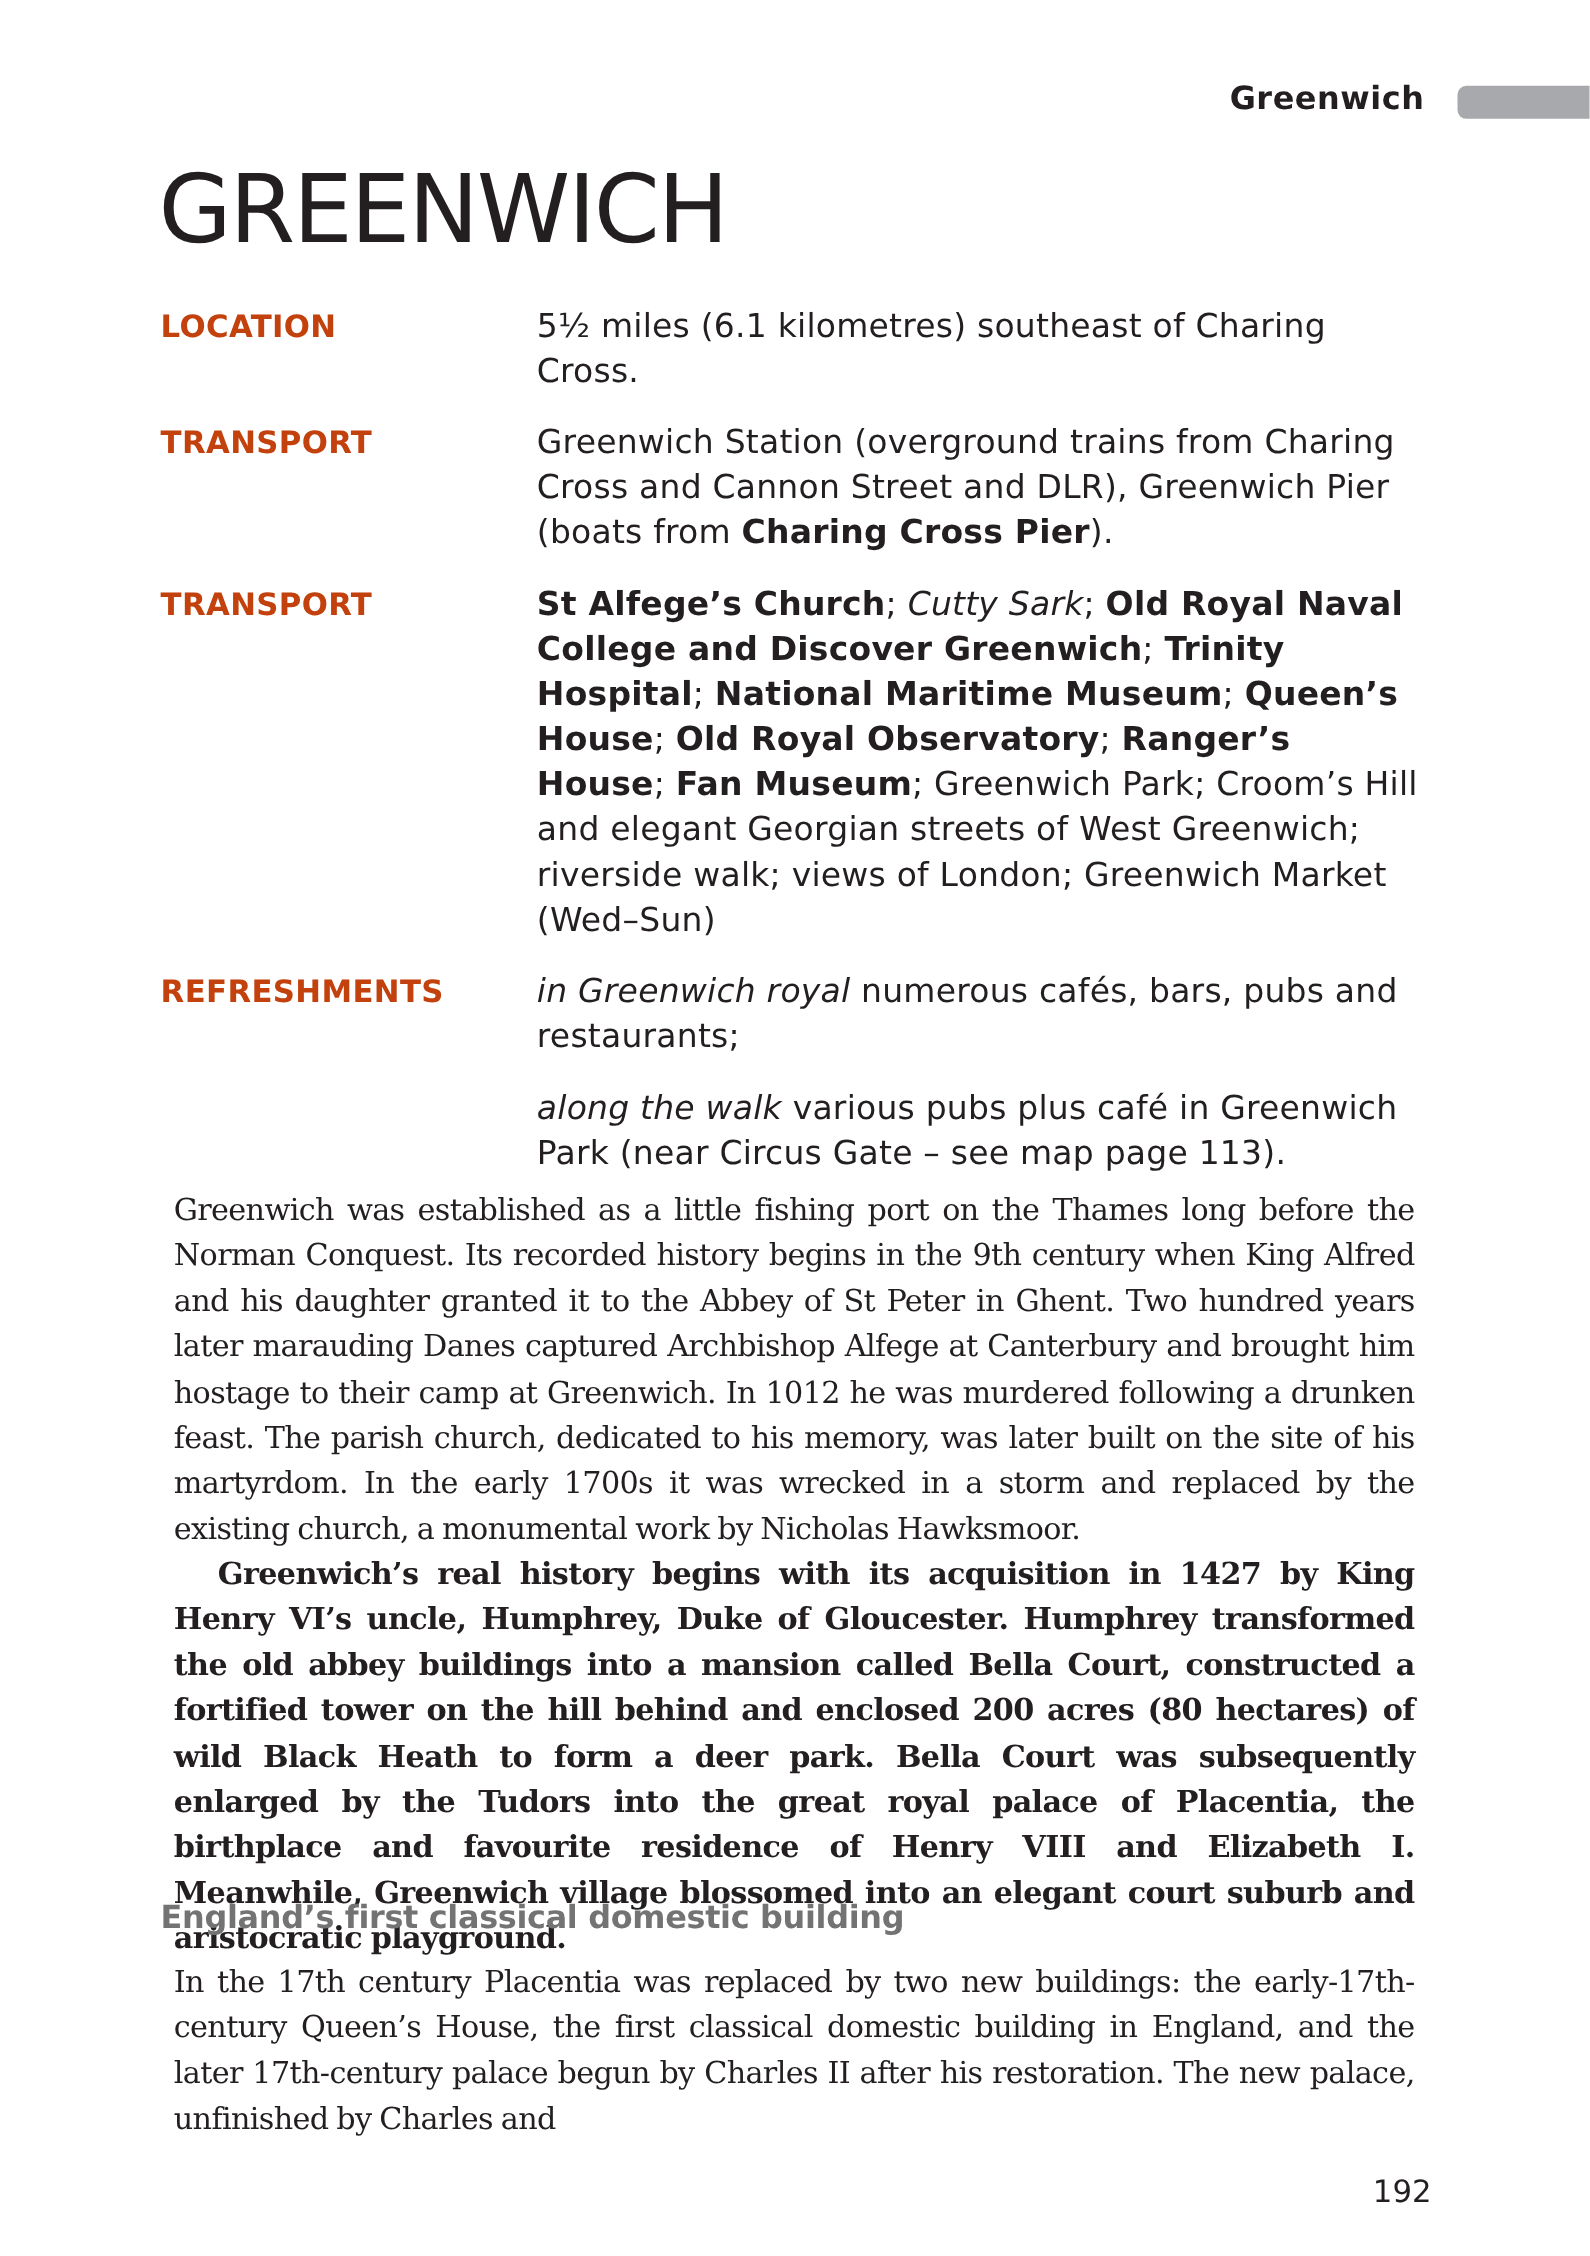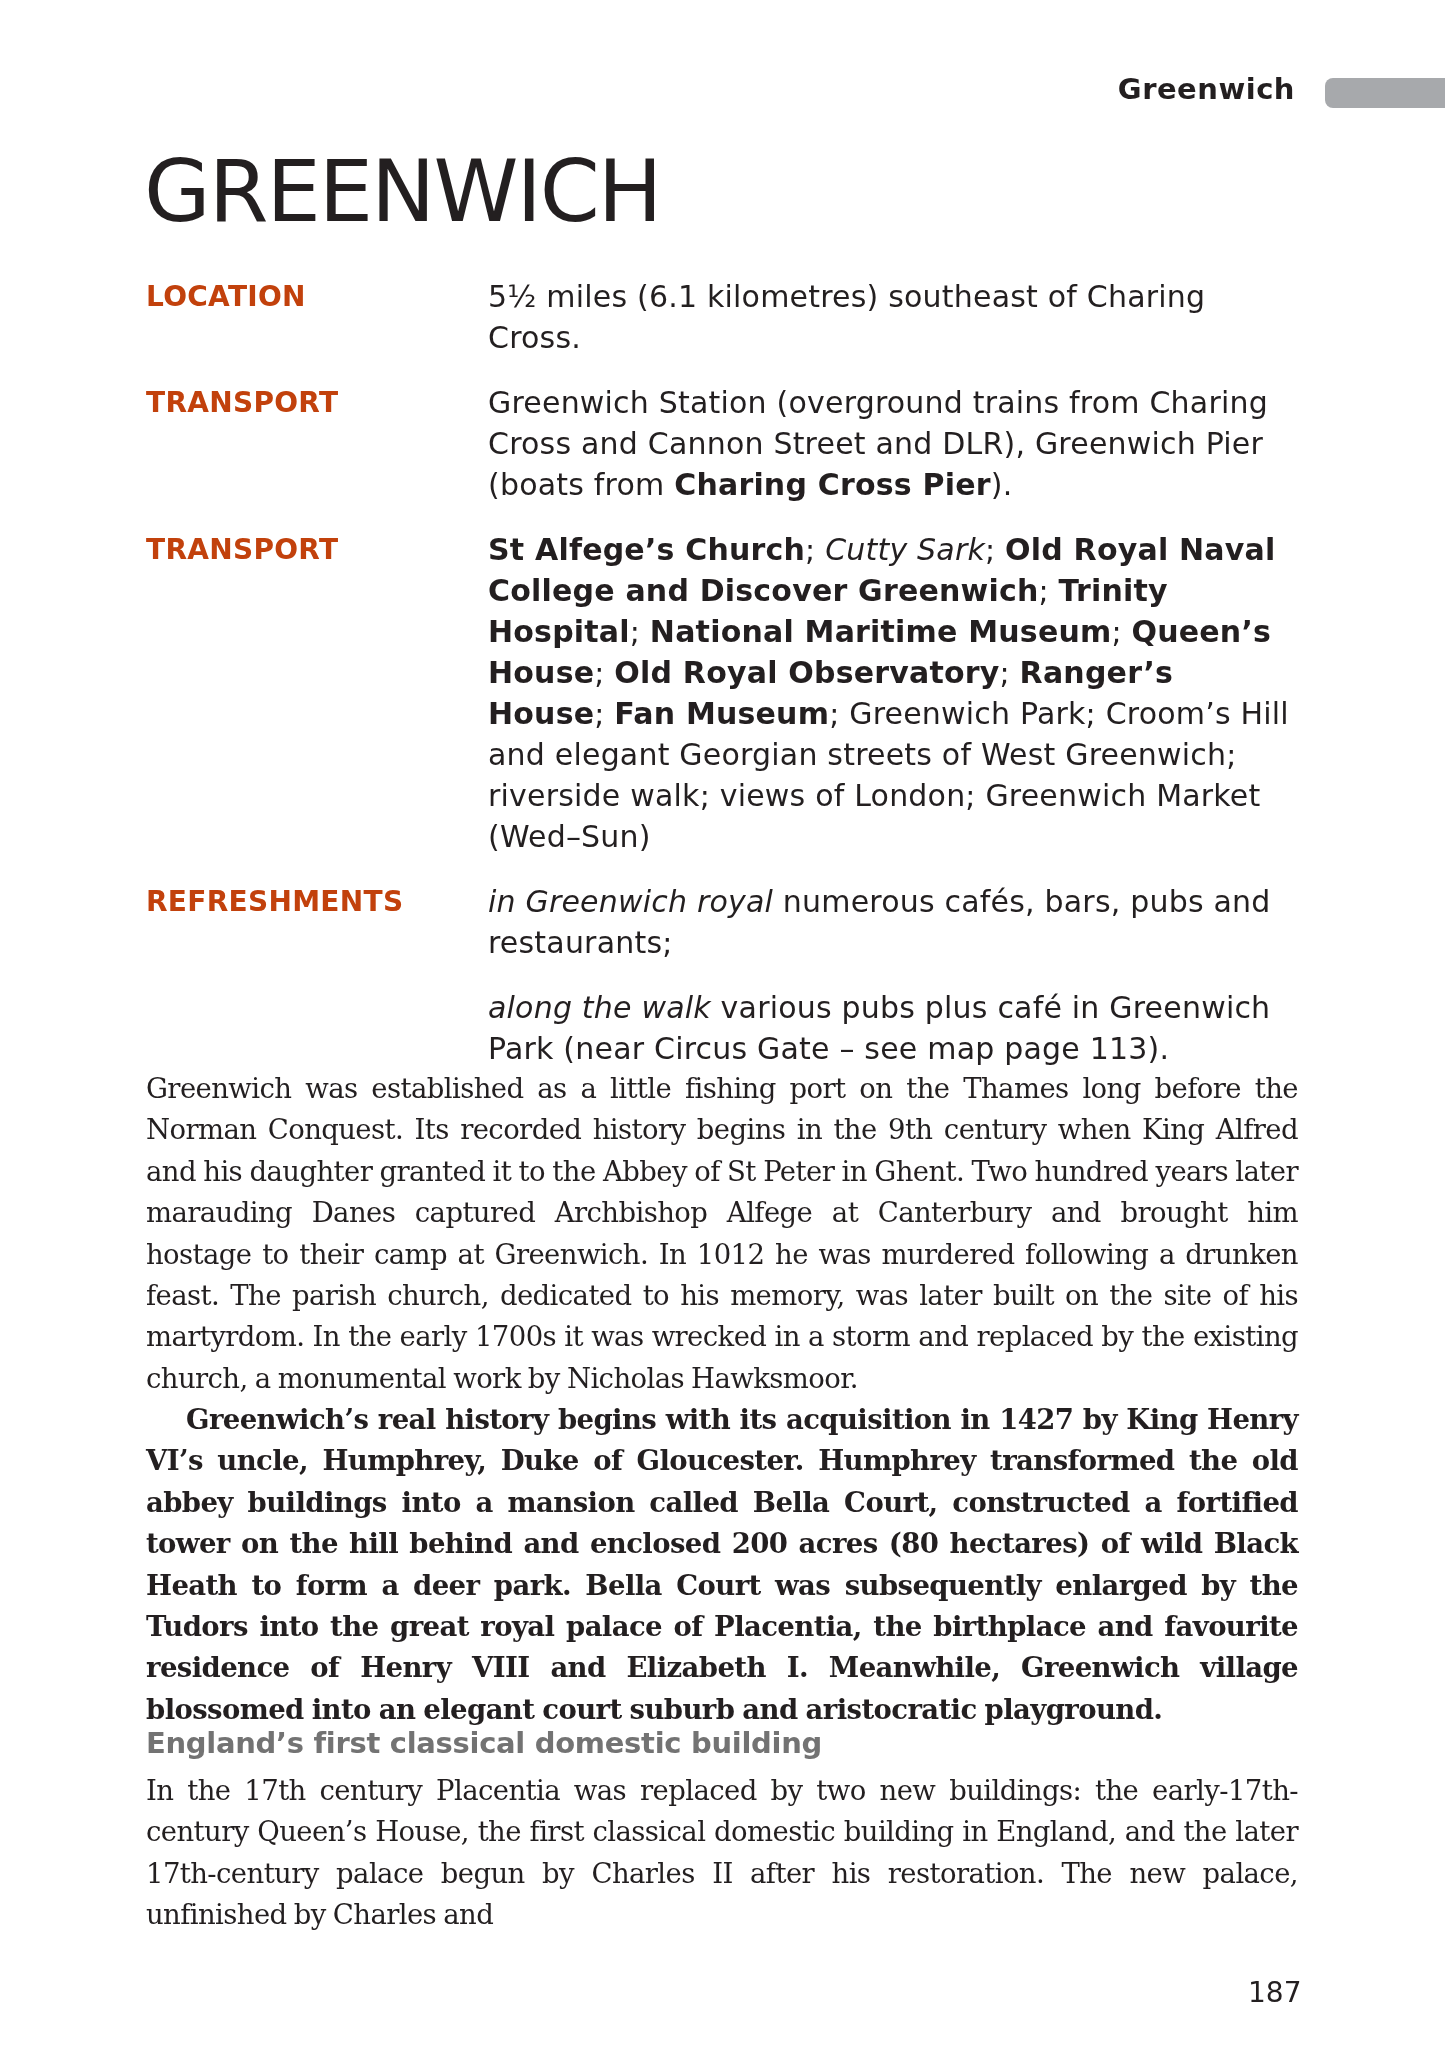--- a/index.html
+++ b/index.html
@@ -31,21 +31,21 @@
   }
   .info-value p { margin: 0; }
   .info-value p + p { margin-top: 24px; }
   .b { font-weight: bold; }
   .i { font-style: italic; }
   .body-text {
     position: absolute; left: 146px; width: 1152px;
     font-family: "DejaVu Serif", serif; font-size: 27.5px; line-height: 41.4px;
     text-align: justify; color: #231f20; letter-spacing: -0.6px; word-spacing: -1px;
   }
-  .body-text p { margin: 0; }
+  .body-text p { margin: 12px; }
   .indent { text-indent: 40px; font-weight: bold; }
   #block1 { top: 1068px; }
   #block2 { top: 1399px; }
   .subhead {
     position: absolute; top: 1726px; left: 146px; margin: 0;
     font-family: "DejaVu Sans", sans-serif; font-weight: bold; font-size: 29px;
     color: #737373; letter-spacing: -0.3px;
   }
   #block3 { top: 1770px; }
   .folio {
@@ -95,13 +95,13 @@
 <div class="body-text" id="block2">
   <p class="indent">Greenwich’s real history begins with its acquisition in 1427 by King Henry VI’s uncle, Humphrey, Duke of Gloucester. Humphrey transformed the old abbey buildings into a mansion called Bella Court, constructed a fortified tower on the hill behind and enclosed 200 acres (80 hectares) of wild Black Heath to form a deer park. Bella Court was subsequently enlarged by the Tudors into the great royal palace of Placentia, the birthplace and favourite residence of Henry VIII and Elizabeth I. Meanwhile, Greenwich village blossomed into an elegant court suburb and aristocratic playground.</p>
 </div>
 
 <h2 class="subhead">England’s first classical domestic building</h2>
 
 <div class="body-text" id="block3">
   <p>In the 17th century Placentia was replaced by two new buildings: the early-17th-century Queen’s House, the first classical domestic building in England, and the later 17th-century palace begun by Charles II after his restoration. The new palace, unfinished by Charles and</p>
 </div>
 
-<div class="folio">187</div>
+<div class="folio">192</div>
 
 </body></html>

